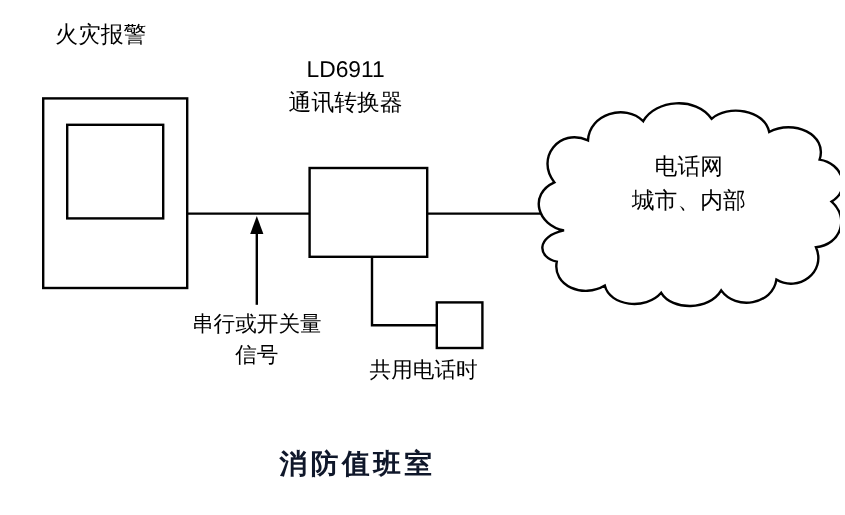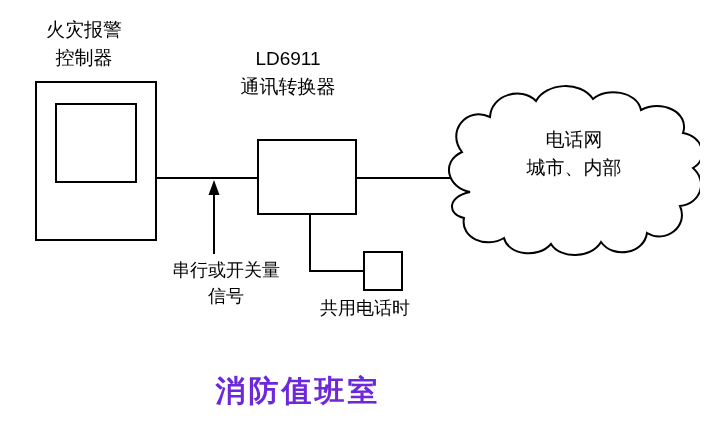--- a/index.html
+++ b/index.html
@@ -23,27 +23,27 @@
   .label {
     position: absolute;
     color: #000000;
     text-align: center;
     line-height: 1.45;
     white-space: nowrap;
     transform: translateX(-50%);
   }
   .label div { white-space: nowrap; }
   .lbl-19 { font-size: 19px; }
-  .lbl-18 { font-size: 18px; margin-left: 12px; }
+  .lbl-18 { font-size: 18px; }
   .title {
     position: absolute;
     transform: translateX(-50%);
-    font-size: 30px;
+    font-size: 23px;
     font-weight: bold;
-    color: #6d28d9;
+    color: #0f172a;
     letter-spacing: 3px;
     white-space: nowrap;
   }
 </style>
 </head>
 <body>
 
 <div class="canvas">
 
   <svg width="704" height="429" viewBox="0 0 704 429">
@@ -80,21 +80,20 @@
              C 644 254, 613 259, 601 242
              C 591 259, 560 259, 551 244
              C 538 259, 508 255, 504 238
              C 486 249, 460 238, 464 218
              C 448 215, 446 197, 470 192
              Z"></path>
   </svg>
 
   <div class="label lbl-19" style="left:84px; top:16px;">
     <div>火灾报警</div>
-    <div>控制器</div>
   </div>
 
   <div class="label lbl-19" style="left:288px; top:45px;">
     <div>LD6911</div>
     <div>通讯转换器</div>
   </div>
 
   <div class="label lbl-19" style="left:574px; top:126px;">
     <div>电话网</div>
     <div>城市、内部</div>

